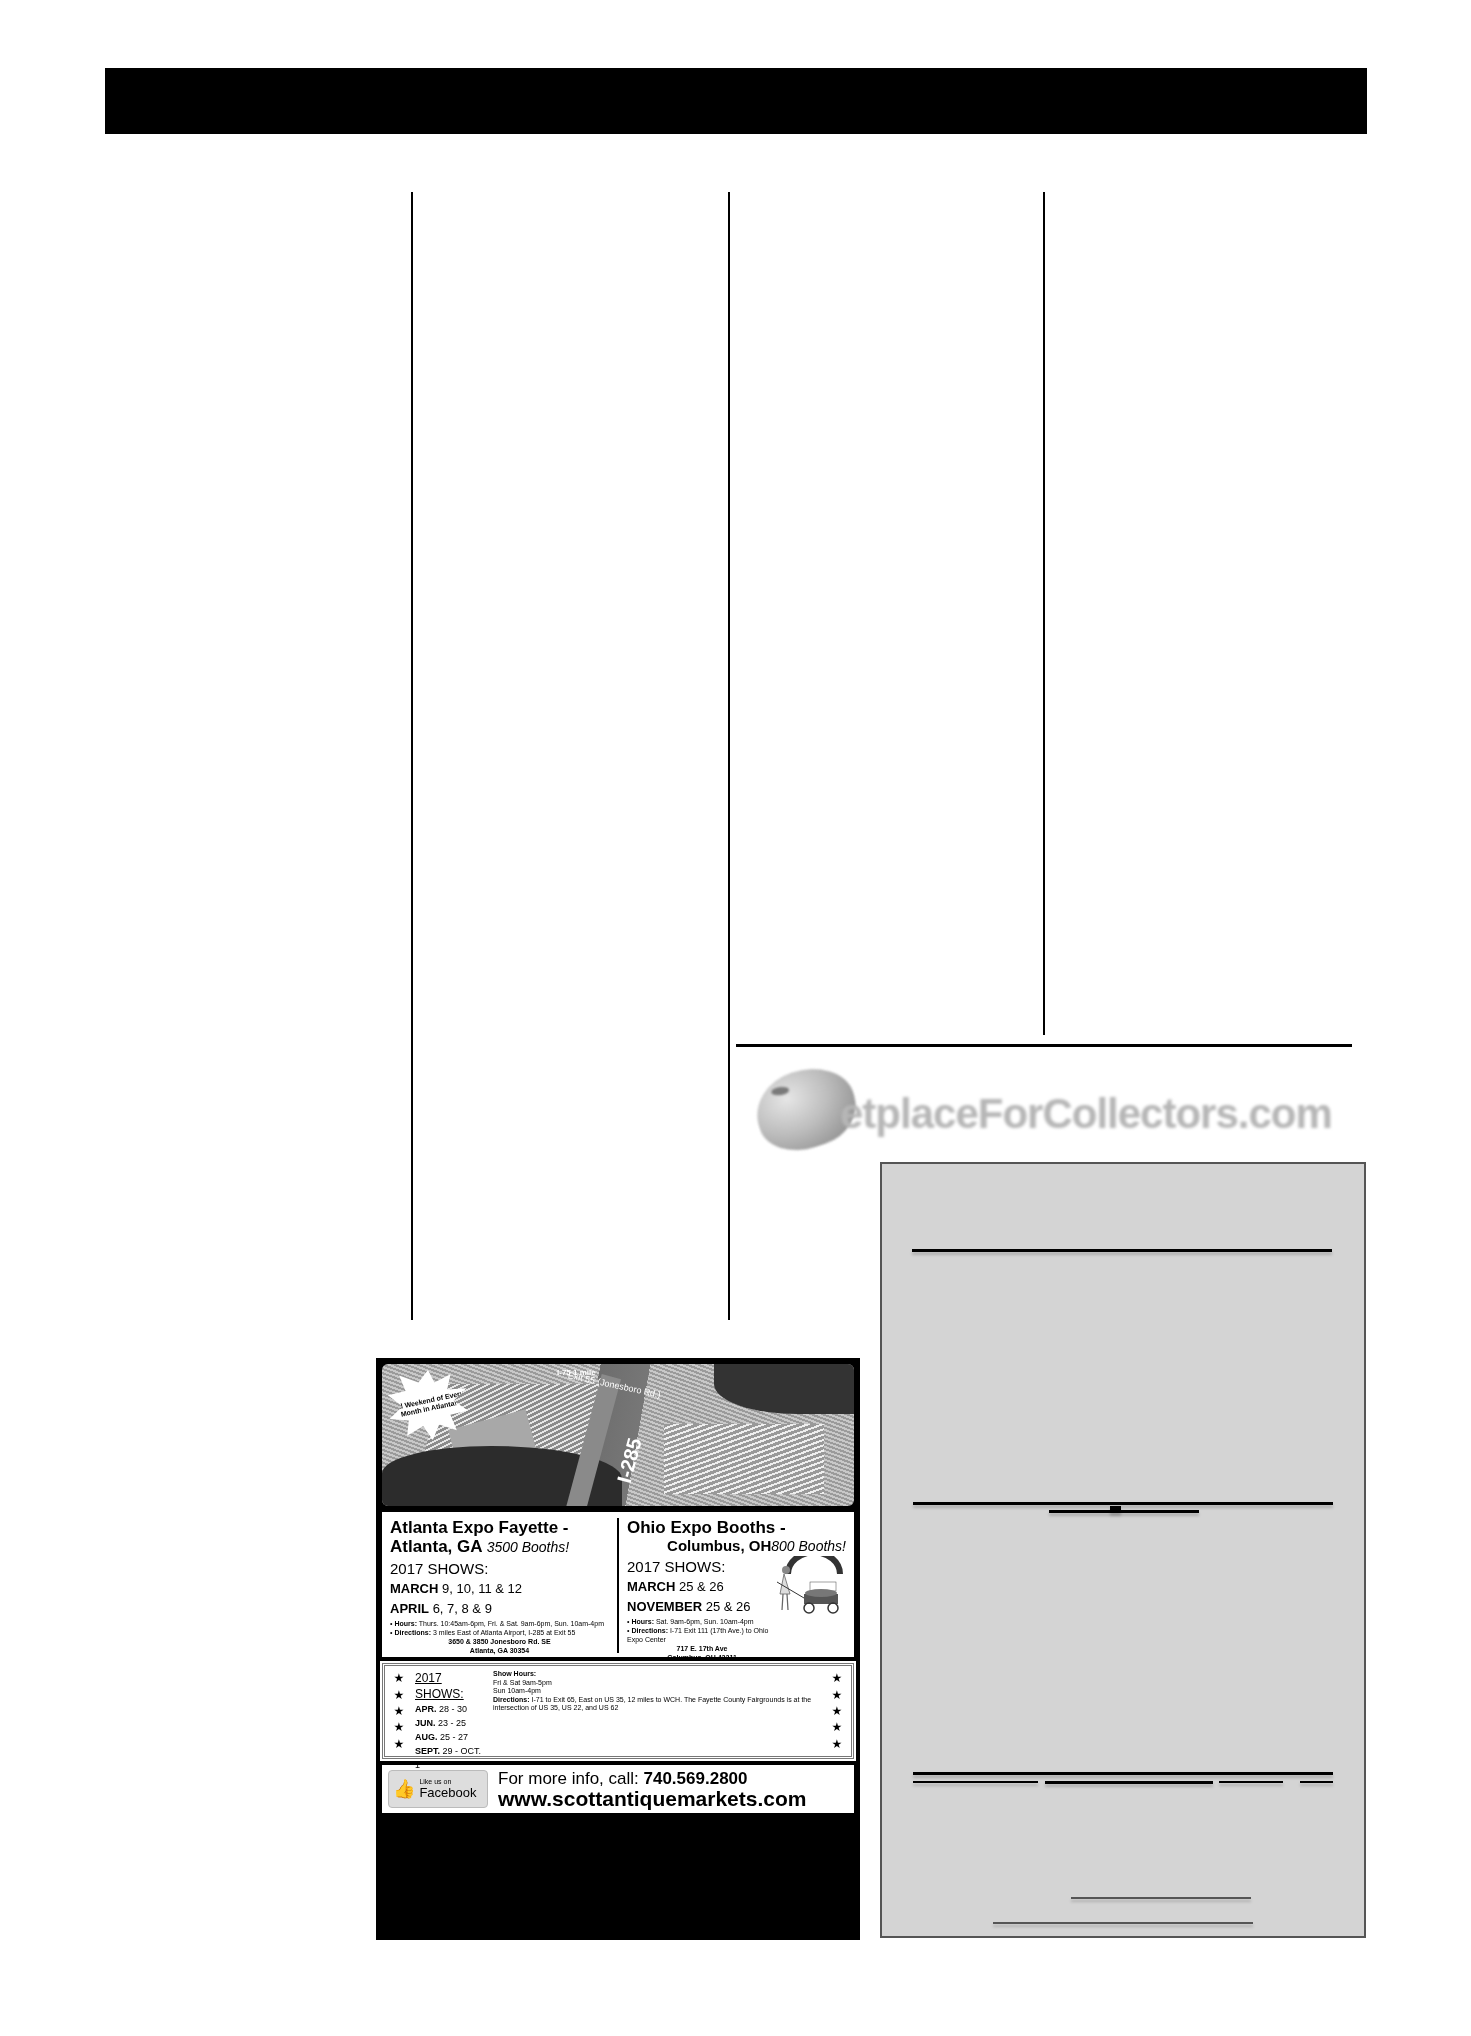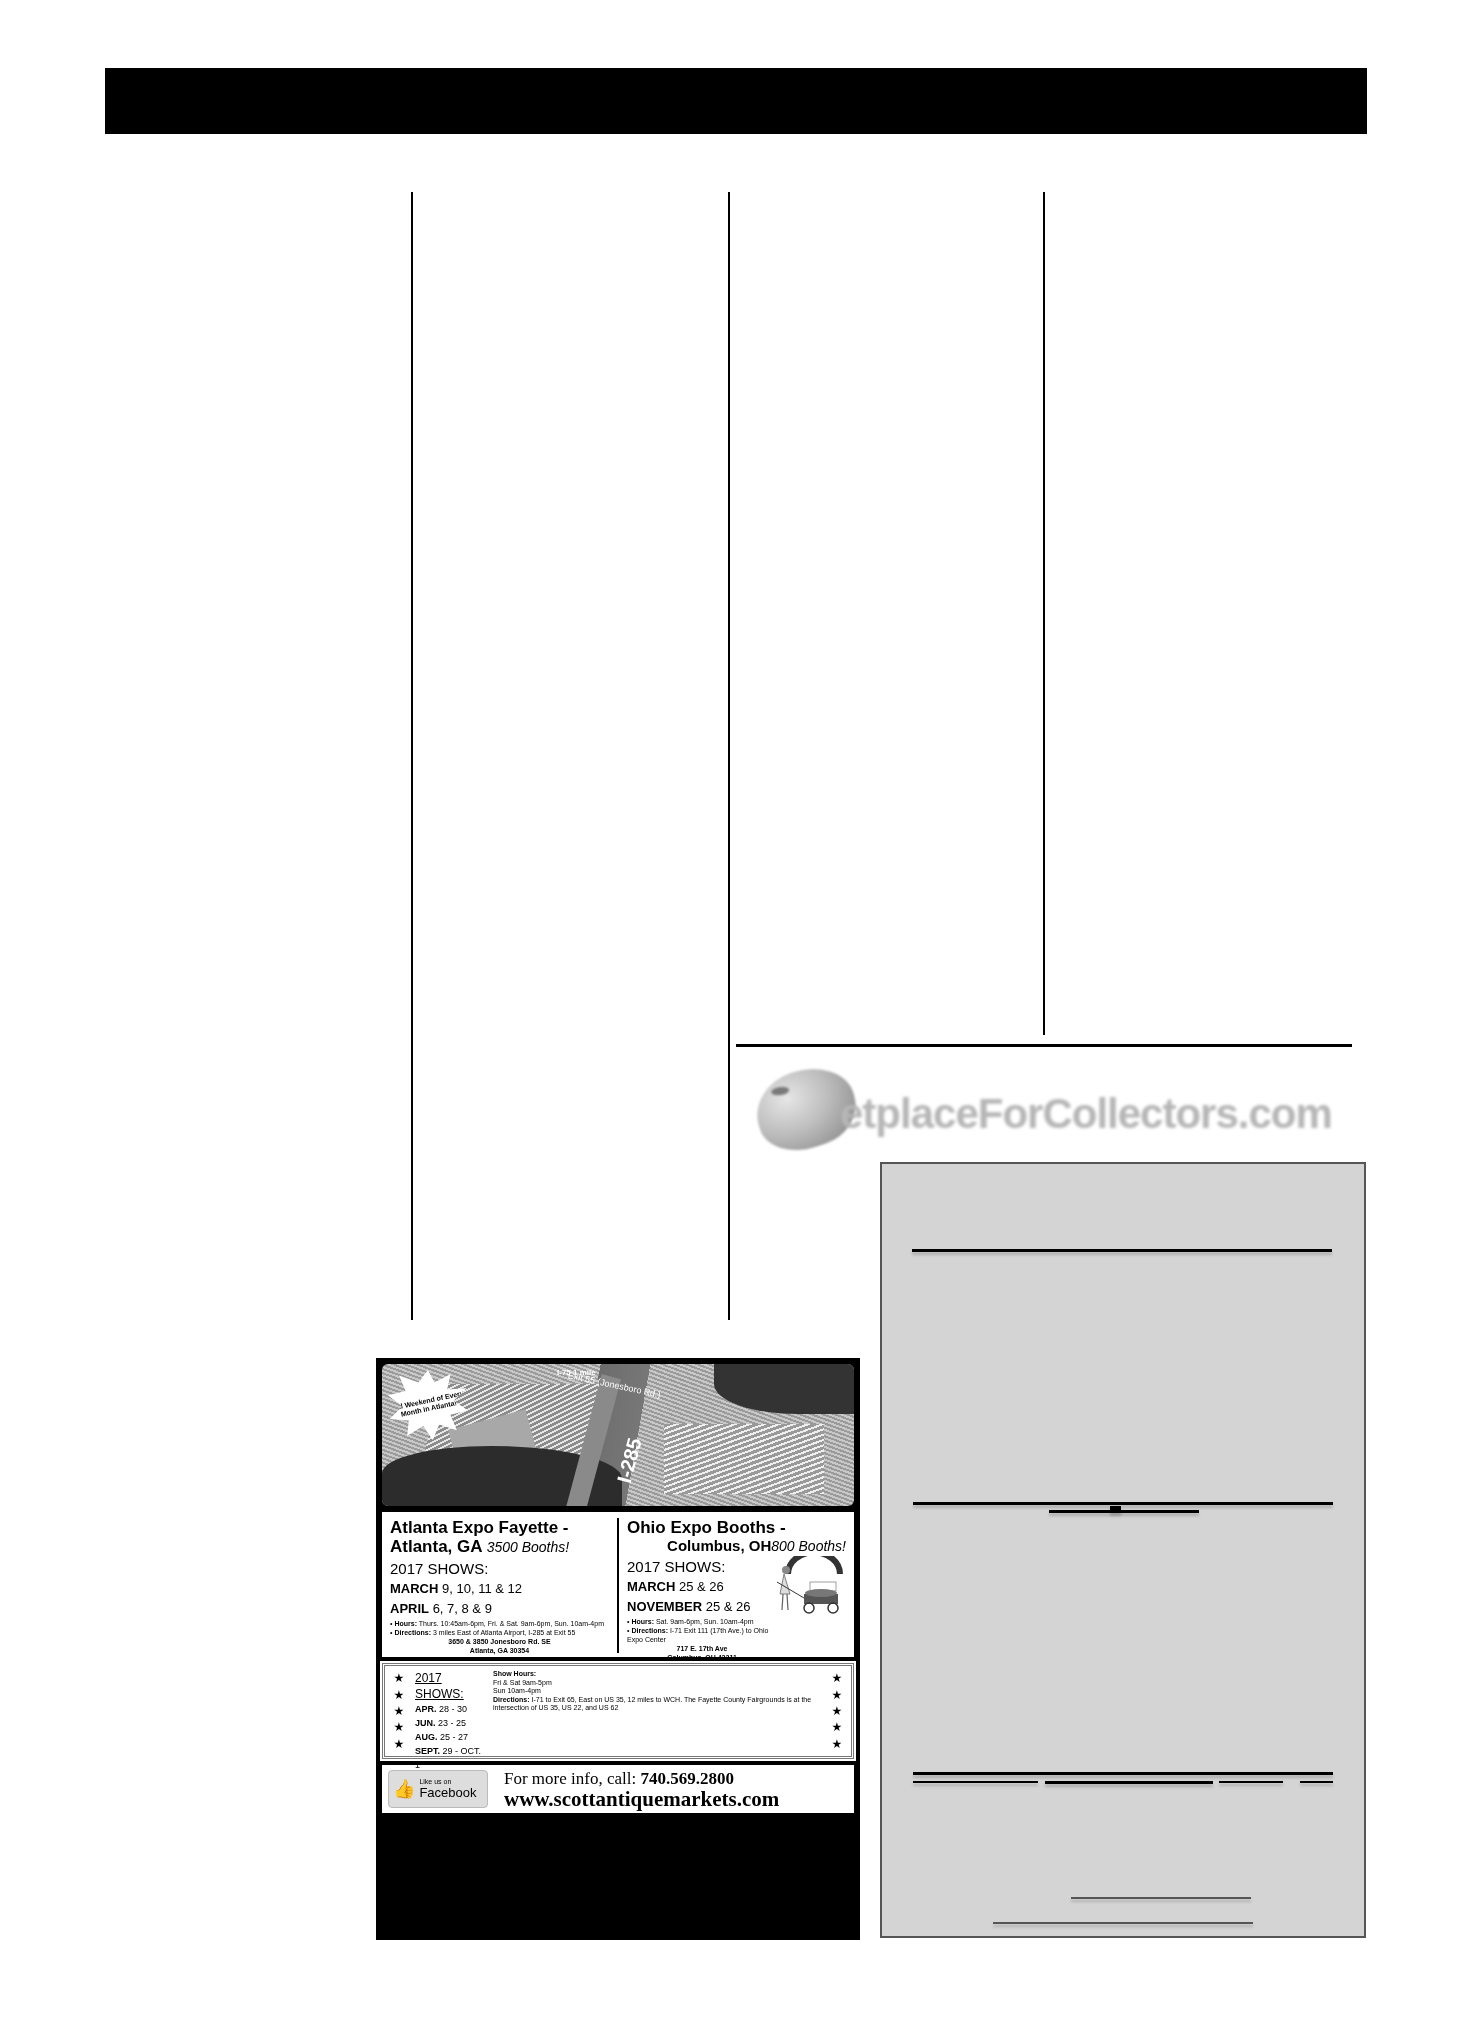--- a/index.html
+++ b/index.html
@@ -77,21 +77,21 @@
   .extra-shows .d { font-size: 9px; line-height: 14px; }
   .extra-shows .d b { font-weight: bold; }
   .extra-hours { flex: 1; font-size: 7px; line-height: 8.6px; padding-left: 6px; }
   .extra-hours b { font-weight: bold; }
 
   .ad-footer { background: #fff; height: 48px; margin-top: 6px; display: flex; align-items: center; padding: 0 6px; }
   .fb { width: 100px; height: 38px; background: #ddd; border: 1px solid #bbb; border-radius: 4px; display: flex; align-items: center; padding-left: 4px; }
   .fb .thumb { font-size: 18px; margin-right: 4px; }
   .fb .fbt1 { font-size: 7px; line-height: 8px; }
   .fb .fbt2 { font-size: 13px; line-height: 14px; }
-  .contact { padding-left: 16px; font-family: Liberation Serif, serif; }
+  .contact { padding-left: 10px; }
   .contact .c1 { font-size: 17px; line-height: 20px; }
   .contact .c1 b { font-weight: bold; }
   .contact .c2 { font-size: 21px; font-weight: bold; line-height: 20px; }
 </style>
 </head>
 <body>
 
 <div class="header-bar"></div>
 
 <div class="col-rule" style="left:411px; top:192px; height:1128px;"></div>

